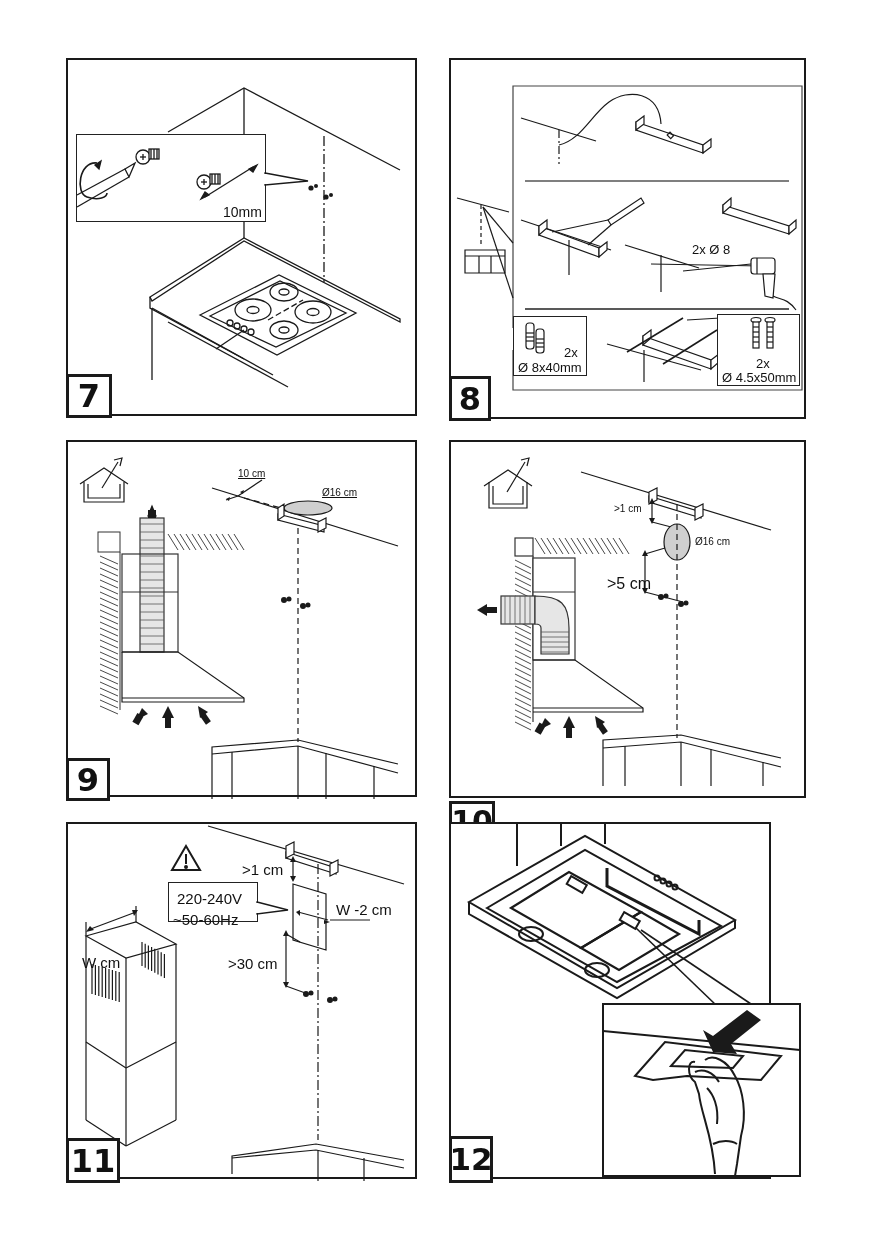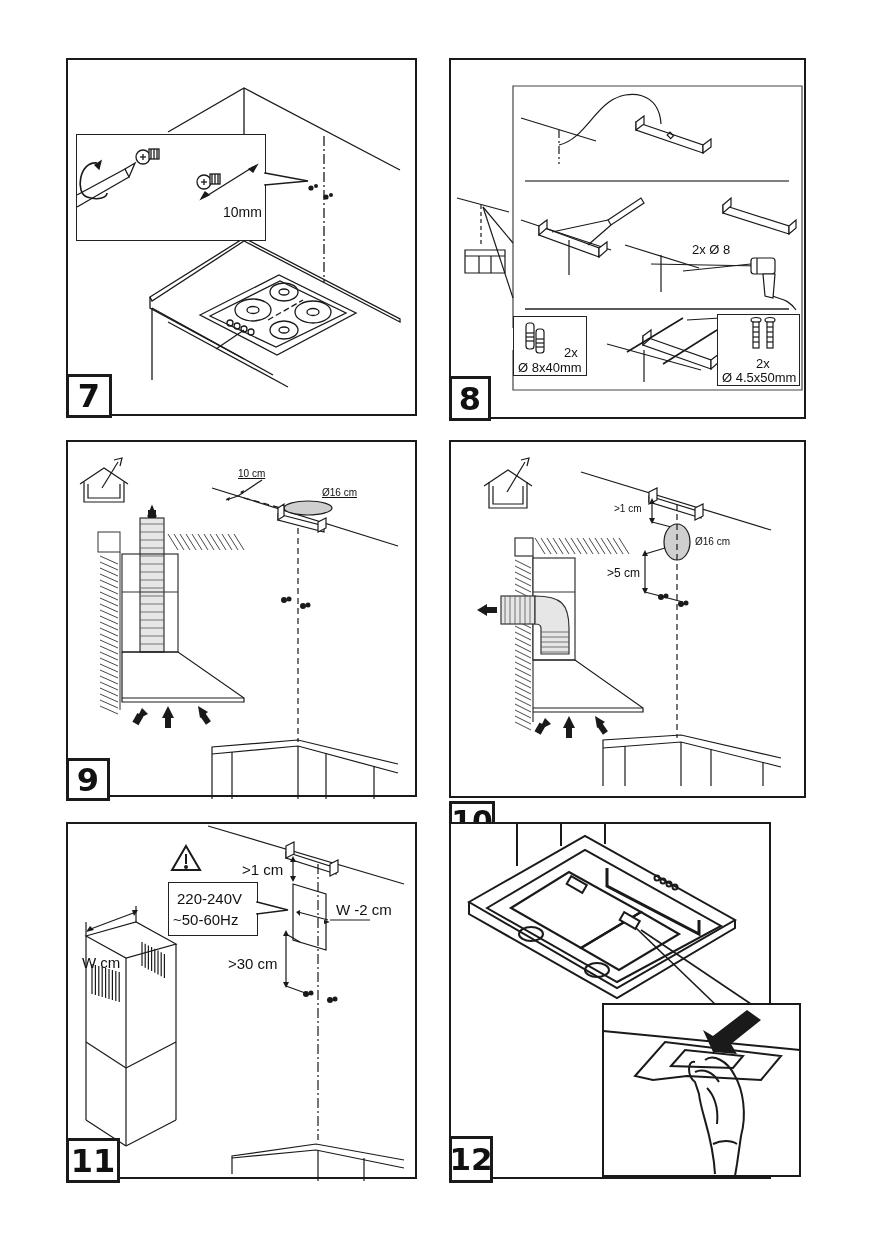--- a/index.html
+++ b/index.html
@@ -50,21 +50,21 @@
         <ellipse cx="216" cy="270" rx="5" ry="3"></ellipse>
       <circle cx="162" cy="263" r="3"></circle>
         <circle cx="169" cy="266" r="3"></circle>
         <circle cx="176" cy="269" r="3"></circle>
         <circle cx="183" cy="272" r="3"></circle>
       <line x1="148" y1="289" x2="176" y2="270"></line>
       <line x1="200" y1="260" x2="235" y2="240" stroke-dasharray="6,3"></line>
     </g>
   </svg>
 
-  <div class="callout" style="left:8px; top:74px; width:190px; height:107px;">
+  <div class="callout" style="left:8px; top:74px; width:190px; height:88px;">
     <svg width="190" height="88" stroke="#1a1a1a" fill="none" stroke-width="1.3" style="position:absolute;left:0;top:0;">
       <g>
         <line x1="0" y1="72" x2="52" y2="42"></line>
           <line x1="0" y1="60" x2="48" y2="34"></line>
         <polygon points="48,34 58,28 52,42" fill="#fff"></polygon>
         <path d="M20,28 C2,26 -2,58 10,62 C22,66 30,62 30,58" stroke-width="1.6"></path>
         <path d="M18,30 L24,26 L22,34 Z" fill="#1a1a1a"></path>
       </g>
       <g>
         <ellipse cx="66" cy="22" rx="7" ry="7" fill="#fff"></ellipse>
@@ -441,21 +441,21 @@
     <polyline points="152,306 152,298 230,293 330,316"></polyline>
     <polyline points="152,306 230,300 330,325"></polyline>
     <line x1="230" y1="300" x2="230" y2="344"></line>
       <line x1="152" y1="306" x2="152" y2="344"></line>
     <line x1="174" y1="304" x2="174" y2="344"></line>
     <line x1="260" y1="307" x2="260" y2="344"></line>
       <line x1="312" y1="320" x2="312" y2="344"></line>
   </svg>
   <span class="lbl" style="left:163px; top:62px; font-size:10px;">&gt;1 cm</span>
   <span class="lbl" style="left:244px; top:95px; font-size:10px;">Ø16 cm</span>
-  <span class="lbl" style="left:156px; top:125px; font-size:12px;">&gt;5 cm</span>
+  <span class="lbl" style="left:156px; top:134px; font-size:16px;">&gt;5 cm</span>
   <div class="step-badge" style="left:-2px; top:318px; width:46px; height:42px; font-size:30px;margin-top:41px;">10</div>
 </div>
 
 <div class="panel" style="left:66px; top:822px; width:351px; height:357px;">
   <svg width="351" height="357" stroke="#1a1a1a" fill="none" stroke-width="1.2">
     <line x1="140" y1="2" x2="336" y2="60"></line>
     <g>
       <polygon points="218,28 268,44 268,50 218,34" fill="#fff"></polygon>
       <polygon points="218,22 226,18 226,30 218,34" fill="#fff"></polygon>
       <polygon points="262,40 270,36 270,48 262,52" fill="#fff"></polygon>
@@ -517,21 +517,21 @@
     <line x1="18" y1="112" x2="18" y2="98"></line>
       <line x1="68" y1="98" x2="68" y2="82"></line>
     <line x1="20" y1="106" x2="68" y2="88"></line>
     <path d="M22,102 L18,108 L26,106 Z M64,86 L70,86 L66,92 Z" fill="#1a1a1a" stroke="none"></path>
 
     <polyline points="164,350 164,332 248,320 336,336"></polyline>
     <polyline points="164,334 248,326 336,344"></polyline>
     <line x1="250" y1="326" x2="250" y2="357"></line>
       <line x1="296" y1="334" x2="296" y2="357"></line>
   </svg>
-  <div class="callout" style="left:100px; top:58px; width:90px; height:54px;">
+  <div class="callout" style="left:100px; top:58px; width:90px; height:40px;">
     <span class="lbl" style="left:8px; top:8px; font-size:15px;">220-240V</span>
     <span class="lbl" style="left:4px; top:29px; font-size:15px;">~50-60Hz</span>
   </div>
   <svg width="351" height="357" stroke="#1a1a1a" fill="#fff" stroke-width="1.3">
     <polygon points="189,78 220,86 189,90"></polygon>
     <line x1="189" y1="79" x2="189" y2="89" stroke="#fff" stroke-width="2"></line>
   </svg>
   <span class="lbl" style="left:174px; top:38px; font-size:15px;">&gt;1 cm</span>
   <span class="lbl" style="left:268px; top:78px; font-size:15px;">W -2 cm</span>
   <span class="lbl" style="left:160px; top:132px; font-size:15px;">&gt;30 cm</span>

